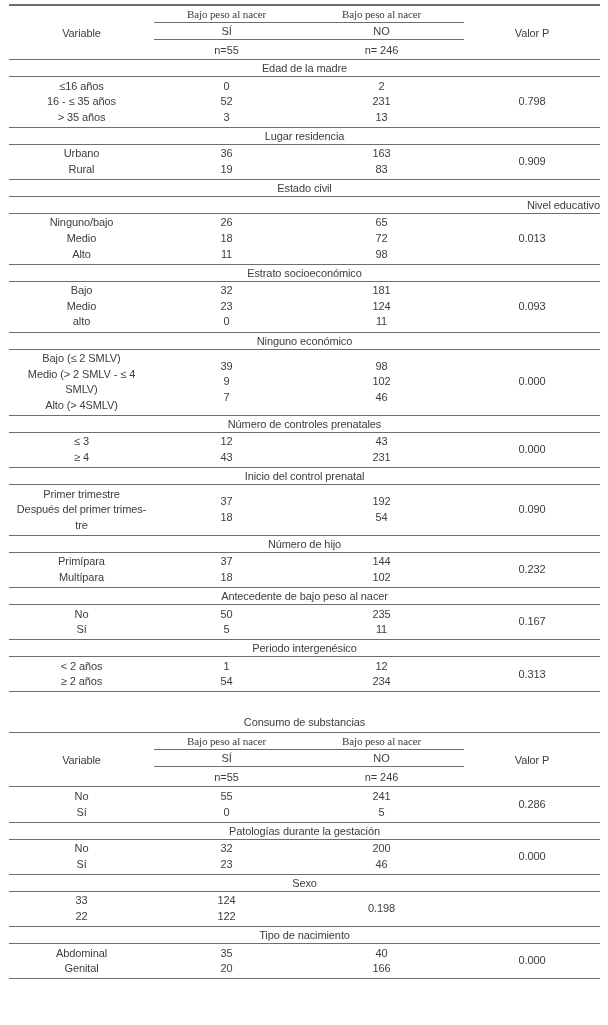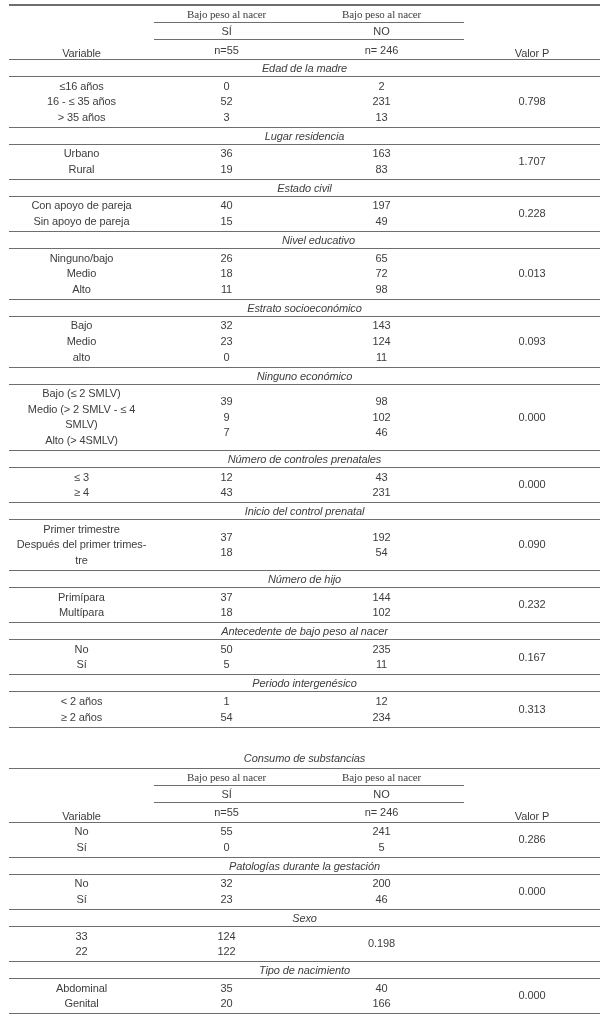--- a/index.html
+++ b/index.html
@@ -25,38 +25,37 @@
   }
   
   .hdr{
     display:grid;
     grid-template-columns:145px 145px 165px 136px;
     grid-template-rows:17px 17px 19px;
     border-bottom:1.5px solid var(--line);
   }
   .hdr .h-var{grid-area:1/1/4/2;}
   .hdr .h-p{grid-area:1/4/4/5;}
-  .hdr .cell{display:flex;align-items:flex-end;justify-content:center;}
+  .hdr .cell{display:flex;align-items:center;justify-content:center;}
   .h-mid{display:flex;}
   .h-mid.r1{grid-area:1/2/2/4;font-family:Liberation Serif, serif;}
   .h-mid.r2{grid-area:2/2/3/4;}
   .h-mid.r3{grid-area:3/2/4/4;}
   .h-mid.b{border-bottom:1.2px solid var(--line);}
   .h-mid .half{display:flex;align-items:center;justify-content:center;}
   .h-mid .h1{width:145px;}
   .h-mid .h2{width:165px;}
   
   .band{
     height:16px;
     display:flex;align-items:center;justify-content:center;
     border-bottom:1.5px solid var(--line);
-    font-style:italic;
   }
   .band.tall{height:20px;margin-top:20px;}
-  .band.left{justify-content:center;padding-left:28px;}
+  .band.left{justify-content:flex-end;padding-left:28px;}
   
   .rowgroup{
     display:grid;
     grid-template-columns:145px 145px 165px 136px;
     padding:1.5px 0;
     border-bottom:1.5px solid var(--line);
   }
   .rowgroup .cell{
     display:flex;flex-direction:column;
     justify-content:center;align-items:center;
@@ -133,42 +132,25 @@
         </div>
         <div class="cell">
           <div class="line">36</div>
           <div class="line">19</div>
         </div>
         <div class="cell">
           <div class="line">163</div>
           <div class="line">83</div>
         </div>
         <div class="cell">
-          <div class="line">1.707</div>
+          <div class="line">0.909</div>
         </div>
       </div>
       <div class="band">
         <span>Estado civil</span>
-      </div>
-      <div class="rowgroup">
-        <div class="cell">
-          <div class="line">Con apoyo de pareja</div>
-          <div class="line">Sin apoyo de pareja</div>
-        </div>
-        <div class="cell">
-          <div class="line">40</div>
-          <div class="line">15</div>
-        </div>
-        <div class="cell">
-          <div class="line">197</div>
-          <div class="line">49</div>
-        </div>
-        <div class="cell">
-          <div class="line">0.228</div>
-        </div>
       </div>
       <div class="band left">
         <span>Nivel educativo</span>
       </div>
       <div class="rowgroup">
         <div class="cell">
           <div class="line">Ninguno/bajo</div>
           <div class="line">Medio</div>
           <div class="line">Alto</div>
         </div>
@@ -194,21 +176,21 @@
           <div class="line">Bajo</div>
           <div class="line">Medio</div>
           <div class="line">alto</div>
         </div>
         <div class="cell">
           <div class="line">32</div>
           <div class="line">23</div>
           <div class="line">0</div>
         </div>
         <div class="cell">
-          <div class="line">143</div>
+          <div class="line">181</div>
           <div class="line">124</div>
           <div class="line">11</div>
         </div>
         <div class="cell">
           <div class="line">0.093</div>
         </div>
       </div>
       <div class="band">
         <span>Ninguno económico</span>
       </div>

